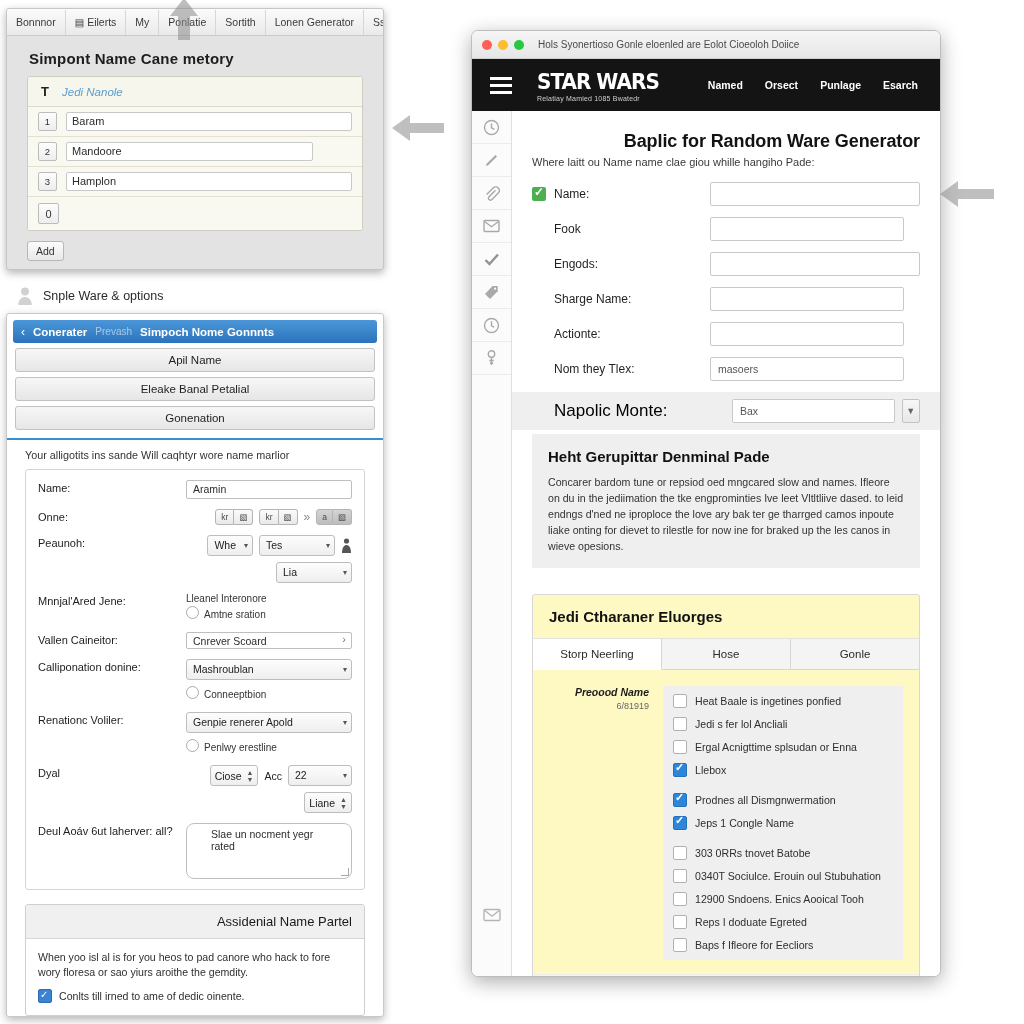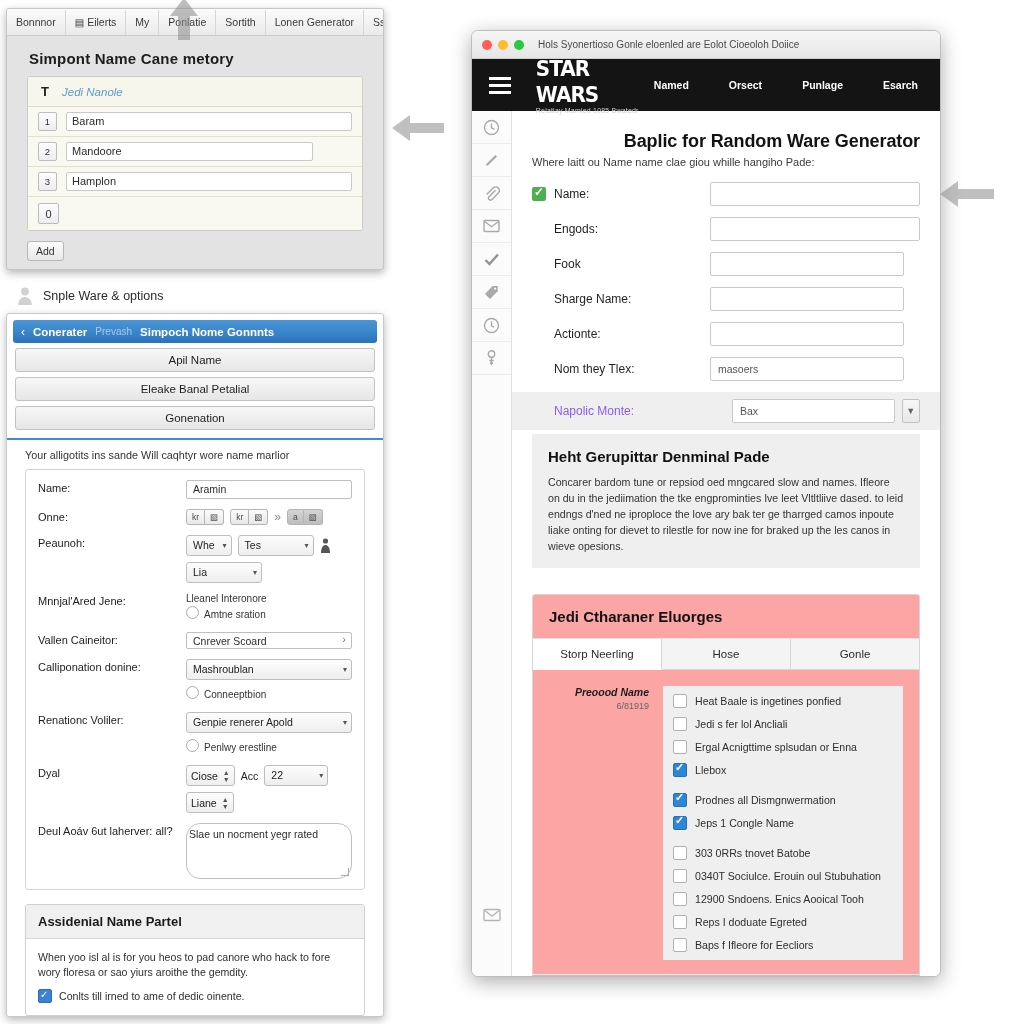--- a/index.html
+++ b/index.html
@@ -65,21 +65,21 @@
   .bluebar .bt3{font-size:11.5px;font-weight:bold;filter:blur(.25px);}
   .bigbtn{margin:5px 8px 0 8px;height:22px;border:1px solid #c2c2c2;border-radius:3px;
           background:linear-gradient(#f7f7f7,#e6e6e6);font-size:11.5px;color:#1f1f1f;
           display:flex;align-items:center;justify-content:center;filter:blur(.2px);}
   .bluerule{height:2px;background:#3b8ed0;margin:8px 0 0 0;}
   .p2-note{font-size:10.8px;color:#333;margin:9px 18px 8px 18px;filter:blur(.35px);}
 
   .formbox{margin:0 18px 14px 18px;border:1px solid #d4d4d4;border-radius:3px;padding:10px 12px;background:#fff;}
   .frow{display:flex;align-items:flex-start;margin-bottom:10px;}
   .flab{flex:0 0 148px;font-size:11px;color:#1d1d1d;padding-top:2px;filter:blur(.2px);}
-  .fctl{flex:1;display:flex;align-items:center;gap:6px;flex-wrap:wrap;}
+  .fctl{flex:1;display:flex;align-items:center;gap:6px;flex-wrap:wrap;justify-content:flex-end;}
   .tin{height:17px;border:1px solid #bfbfbf;border-radius:2px;background:#fff;font-size:10.5px;
        color:#2b2b2b;padding:0 6px;line-height:17px;filter:blur(.25px);}
   .tin.w-full{flex:1;}
   .seg{display:flex;}
   .seg span{border:1px solid #b4b4b4;background:linear-gradient(#fbfbfb,#e9e9e9);
             font-size:8.5px;color:#4a4a4a;padding:2px 5px;filter:blur(.5px);}
   .seg span:first-child{border-radius:3px 0 0 3px;}
   .seg span:last-child{border-radius:0 3px 3px 0;border-left:none;}
   .seg.dark span{background:linear-gradient(#d4d4d4,#bdbdbd);}
   .sel{height:19px;border:1px solid #bdbdbd;border-radius:3px;background:linear-gradient(#fdfdfd,#eeeeee);
@@ -90,49 +90,49 @@
   .cbx.on:after{content:"✓";position:absolute;left:1px;top:-2px;color:#fff;font-size:10px;}
   .rdo{width:11px;height:11px;border:1px solid #a9a9a9;border-radius:50%;background:#fff;display:inline-block;
        vertical-align:-1px;margin-right:5px;}
   .subline{font-size:10px;color:#333;margin-bottom:2px;filter:blur(.45px);}
   .comboNav{flex:1;position:relative;}
   .comboNav .tin{width:100%;box-sizing:border-box;}
   .comboNav .cv{position:absolute;right:6px;top:1px;font-size:11px;color:#777;}
   .stepper{display:inline-flex;align-items:center;border:1px solid #bdbdbd;border-radius:3px;
            background:linear-gradient(#fdfdfd,#eeeeee);height:19px;padding:0 4px;font-size:10.5px;color:#222;filter:blur(.2px);}
   .stepper .ar{margin-left:5px;font-size:7px;line-height:7px;color:#555;}
-  .tarea{flex:1;height:46px;border:1px solid #bfbfbf;border-radius:14px;background:#fff;
-         font-size:10.5px;color:#2b2b2b;padding:4px 2px;filter:blur(.3px);position:relative;}
+  .tarea{flex:1;height:46px;border:1px solid #bfbfbf;border-radius:8px;background:#fff;
+         font-size:10.5px;color:#2b2b2b;padding:4px 24px;filter:blur(.3px);position:relative;}
   .tarea:after{content:"";position:absolute;right:2px;bottom:2px;width:7px;height:7px;
        border-right:1px solid #aaa;border-bottom:1px solid #aaa;}
 
   
   .panel3{margin:8px 18px 0 18px;border:1px solid #cfcfcf;border-radius:3px;background:#fff;overflow:hidden;}
   .p3-h{background:#f0f0f0;border-bottom:1px solid #d6d6d6;padding:9px 12px;
-        font-size:13px;font-weight:bold;color:#1a1a1a;filter:blur(.2px);}
+        font-size:13px;font-weight:normal;color:#1a1a1a;filter:blur(.2px);text-align:right;}
   .p3-b{padding:11px 12px;font-size:10.6px;color:#2f2f2f;line-height:1.45;filter:blur(.4px);}
   .p3-chk{display:flex;gap:7px;align-items:flex-start;margin-top:8px;}
 
   
   .win{position:absolute;left:471px;top:30px;width:468px;height:945px;background:#fff;
        border:1px solid #bdbdbd;border-radius:7px;box-shadow:0 5px 20px rgba(0,0,0,.32);overflow:hidden;}
   .titlebar{height:27px;background:linear-gradient(#f6f6f6,#e6e6e6);border-bottom:1px solid #cfcfcf;
             display:flex;align-items:center;padding:0 10px;}
   .dots{display:flex;gap:6px;margin-right:14px;}
   .dots i{width:10px;height:10px;border-radius:50%;display:block;}
   .ttl{font-size:10px;color:#4a4a4a;filter:blur(.45px);white-space:nowrap;}
 
   .swbar{height:52px;background:#141414;display:flex;align-items:center;}
   .hamb{width:40px;display:flex;flex-direction:column;gap:4px;align-items:center;justify-content:center;margin-left:9px;}
   .hamb i{display:block;width:22px;height:3px;background:#fff;}
   .swlogo{margin-left:16px;}
   .swlogo .l1{font-size:20px;font-weight:bold;color:#fff;letter-spacing:-1px;
               font-family:"DejaVu Sans", sans-serif;transform:scaleY(1.08);}
   .swlogo .l2{font-size:7px;color:#cfcfcf;letter-spacing:.2px;margin-top:2px;filter:blur(.5px);}
-  .swnav{margin-left:auto;display:flex;gap:40px;padding-right:22px;}
+  .swnav{margin-left:auto;display:flex;gap:22px;padding-right:22px;}
   .swnav a{font-size:10.5px;color:#ffffff;font-weight:bold;text-decoration:none;filter:blur(.25px);}
 
   .wbody{display:flex;height:866px;}
   .iconrail{width:39px;background:#fbfbfb;border-right:1px solid #e0e0e0;position:relative;}
   .iconrail .ic{height:32px;display:flex;align-items:center;justify-content:center;
                 border-bottom:1px solid #ececec;color:#7a7a7a;}
   .iconrail .ic svg{opacity:.62;}
   .iconrail .ic.bottom{position:absolute;bottom:46px;left:0;right:0;border:none;}
   .content{flex:1;background:#ffffff;padding:0;overflow:hidden;}
 
@@ -143,30 +143,30 @@
   .greenchk{width:14px;height:14px;background:#4caf50;border-radius:2px;position:relative;flex:0 0 auto;}
   .greenchk:after{content:"✓";position:absolute;left:2px;top:-2px;color:#fff;font-size:12px;font-weight:bold;}
   .gspc{width:14px;flex:0 0 auto;}
   .gin{height:22px;border:1px solid #c9c9c9;border-radius:2px;background:#fff;
        font-size:10.5px;color:#555;padding:0 7px;line-height:22px;filter:blur(.35px);}
   .gin.w1{width:206px;}
   .gin.w2{width:178px;}
   .gin.w3{width:178px;}
 
   .shaderow{background:#efefef;margin:0;padding:7px 20px;display:flex;align-items:center;}
-  .shaderow .gl{flex:0 0 178px;font-size:12px;color:#8b5cf6;padding-left:22px;filter:blur(.2px);}
+  .shaderow .gl{flex:0 0 178px;font-size:17px;color:#000000;padding-left:22px;filter:blur(.2px);}
   .sqbtn{width:20px;height:22px;margin-left:7px;border:1px solid #c3c3c3;border-radius:2px;
          background:linear-gradient(#f7f7f7,#e8e8e8);display:flex;align-items:center;justify-content:center;
          font-size:9px;color:#666;}
 
   .descbox{margin:4px 20px 0 20px;background:#efefef;padding:14px 16px;}
   .descbox h3{margin:0 0 9px 0;font-size:15px;font-weight:bold;color:#111;filter:blur(.2px);}
   .descbox p{margin:0;font-size:10.6px;color:#333;line-height:1.52;filter:blur(.45px);}
 
-  .card{margin:26px 20px 0 20px;border:1px solid #d7d7d7;border-radius:3px;background:#fca5a5;overflow:hidden;}
+  .card{margin:26px 20px 0 20px;border:1px solid #d7d7d7;border-radius:3px;background:#fef9c3;overflow:hidden;}
   .card-h{padding:13px 16px;font-size:15px;font-weight:bold;color:#121212;border-bottom:1px solid #e2e2e2;filter:blur(.2px);}
   .tabs{display:flex;border-bottom:1px solid #d7d7d7;}
   .tab{flex:1;text-align:center;padding:9px 0;font-size:11.5px;color:#2b2b2b;
        background:#f4f4f4;border-right:1px solid #d7d7d7;filter:blur(.2px);}
   .tab:last-child{border-right:none;}
   .tab.active{background:#fff;border-bottom:1px solid #fff;margin-bottom:-1px;}
   .tabpane{display:flex;padding:16px 16px 14px 16px;}
   .tp-left{flex:0 0 100px;text-align:right;padding-right:14px;}
   .tp-left .t1{font-size:10.5px;font-weight:bold;color:#1c1c1c;filter:blur(.25px);font-style:italic;}
   .tp-left .t2{font-size:9px;color:#666;margin-top:3px;filter:blur(.55px);}
@@ -459,30 +459,30 @@
         <div class="grow">
           <div class="gl">
               <span class="greenchk"></span>
               <span>Name:</span>
             </div>
           <div class="gin w1"></div>
         </div>
         <div class="grow">
           <div class="gl">
               <span class="gspc"></span>
-              <span>Engods:</span>
-            </div>
-          <div class="gin w1"></div>
+              <span>Fook</span>
+            </div>
+          <div class="gin w2"></div>
         </div>
         <div class="grow">
           <div class="gl">
               <span class="gspc"></span>
-              <span>Fook</span>
-            </div>
-          <div class="gin w2"></div>
+              <span>Engods:</span>
+            </div>
+          <div class="gin w1"></div>
         </div>
         <div class="grow">
           <div class="gl">
               <span class="gspc"></span>
               <span>Sharge Name:</span>
             </div>
           <div class="gin w3" style="box-shadow:12px 0 0 #fff"></div>
         </div>
         <div class="grow">
           <div class="gl">

